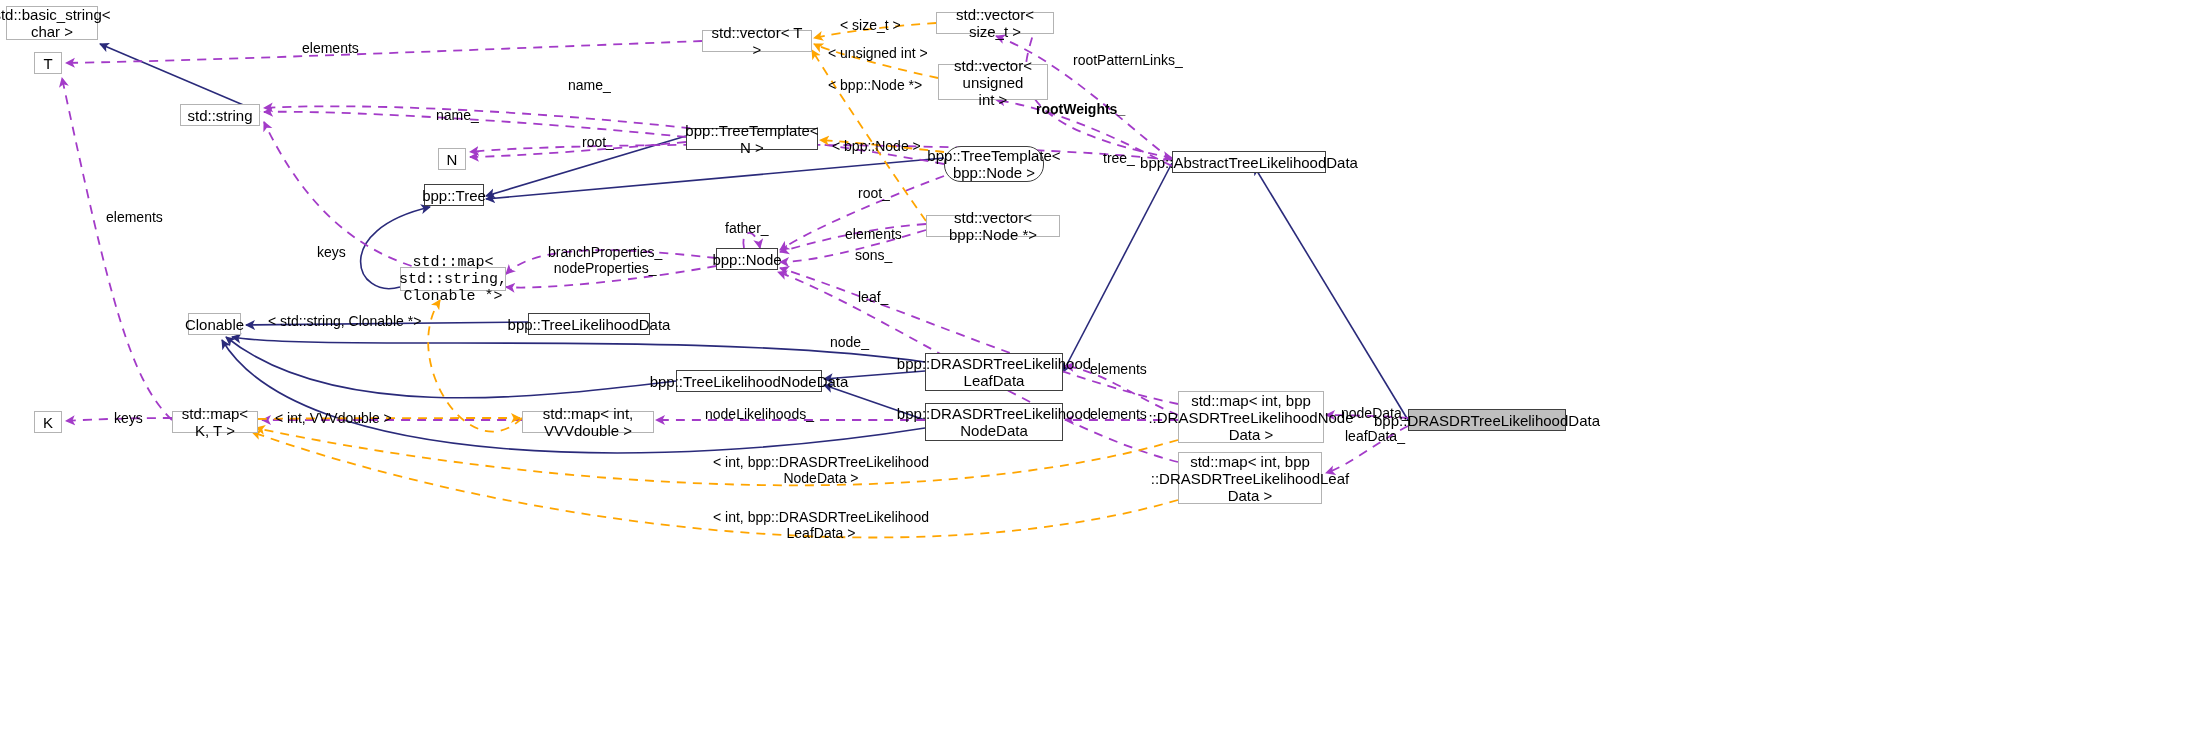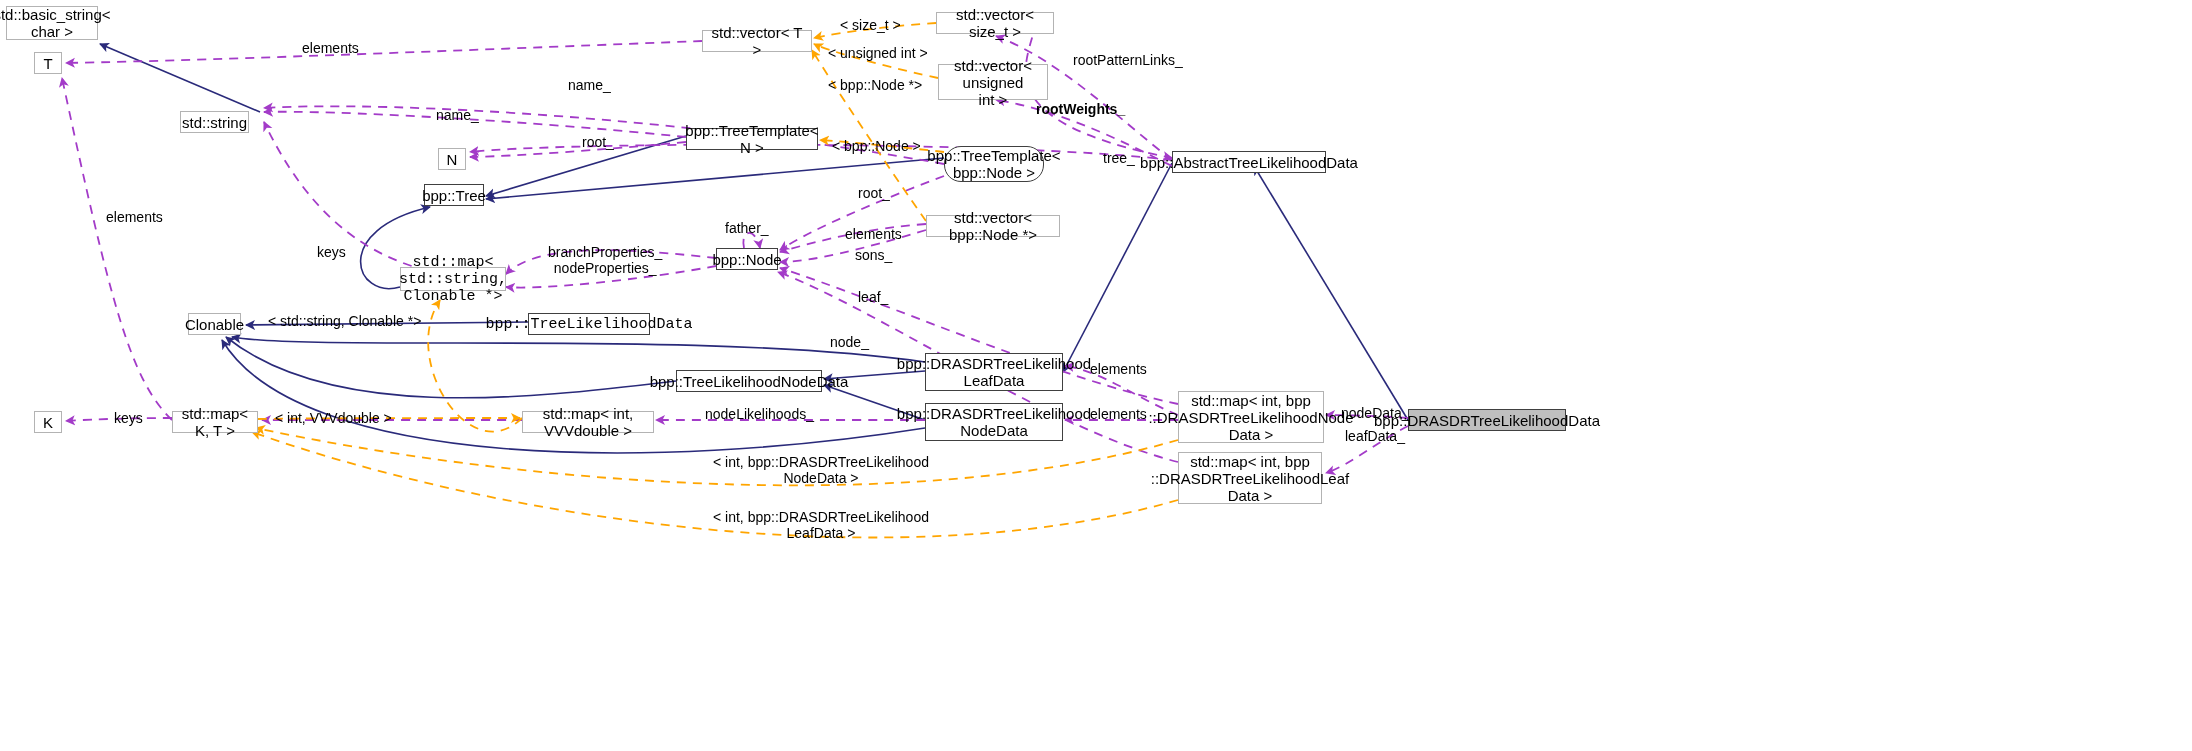--- a/index.html
+++ b/index.html
@@ -104,37 +104,37 @@
       <path d="M522,418 C470,470 400,360 440,300" marker-end="url(#ah-tmpl)"></path>
       <path d="M258,419 C320,418 460,418 520,418" marker-end="url(#ah-tmpl)" transform="scale(1,1)"></path>
       <path d="M1178,440 C900,520 500,480 256,428" marker-end="url(#ah-tmpl)"></path>
       <path d="M1178,500 C900,580 500,520 252,432" marker-end="url(#ah-tmpl)"></path>
     </g>
   </svg>
 
   <div class="node plain" style="left:6px;top:6px;width:92px;height:34px;">std::basic_string&lt;
 char &gt;</div>
   <div class="node plain" style="left:34px;top:52px;width:28px;height:22px;">T</div>
-  <div class="node plain" style="left:180px;top:104px;width:69px;height:22px;margin-top:7px;">std::string</div>
+  <div class="node plain" style="left:180px;top:104px;width:80px;height:22px;">std::string</div>
   <div class="node plain" style="left:702px;top:30px;width:110px;height:22px;">std::vector&lt; T &gt;</div>
   <div class="node plain" style="left:936px;top:12px;width:118px;height:22px;">std::vector&lt; size_t &gt;</div>
   <div class="node plain" style="left:938px;top:64px;width:110px;height:36px;">std::vector&lt; unsigned
 int &gt;</div>
   <div class="node plain" style="left:438px;top:148px;width:28px;height:22px;">N</div>
   <div class="node solid" style="left:686px;top:128px;width:132px;height:22px;">bpp::TreeTemplate&lt; N &gt;</div>
   <div class="node solid" style="left:424px;top:184px;width:60px;height:22px;">bpp::Tree</div>
   <div class="node solid" style="left:944px;top:146px;width:100px;height:36px;border-radius:17px;">bpp::TreeTemplate&lt;
 bpp::Node &gt;</div>
   <div class="node solid" style="left:1172px;top:151px;width:154px;height:22px;">bpp::AbstractTreeLikelihoodData</div>
   <div class="node solid" style="left:716px;top:248px;width:62px;height:22px;">bpp::Node</div>
   <div class="node plain" style="left:926px;top:215px;width:134px;height:22px;">std::vector&lt; bpp::Node *&gt;</div>
   <div class="node plain" style="left:400px;top:267px;width:106px;height:24px;font-family:Liberation Mono, monospace;">std::map&lt; std::string,
 Clonable *&gt;</div>
   <div class="node plain" style="left:188px;top:313px;width:53px;height:22px;">Clonable</div>
-  <div class="node solid" style="left:528px;top:313px;width:122px;height:22px;font-family:Liberation Mono, monospace;">bpp::TreeLikelihoodData</div>
+  <div class="node solid" style="left:528px;top:313px;width:122px;height:22px;">bpp::TreeLikelihoodData</div>
   <div class="node solid" style="left:676px;top:370px;width:146px;height:22px;text-align:right;">bpp::TreeLikelihoodNodeData</div>
   <div class="node solid" style="left:925px;top:353px;width:138px;height:38px;">bpp::DRASDRTreeLikelihood
 LeafData</div>
   <div class="node solid" style="left:925px;top:403px;width:138px;height:38px;">bpp::DRASDRTreeLikelihood
 NodeData</div>
   <div class="node plain" style="left:34px;top:411px;width:28px;height:22px;">K</div>
   <div class="node plain" style="left:172px;top:411px;width:86px;height:22px;">std::map&lt; K, T &gt;</div>
   <div class="node plain" style="left:522px;top:411px;width:132px;height:22px;">std::map&lt; int, VVVdouble &gt;</div>
   <div class="node plain" style="left:1178px;top:391px;width:146px;height:52px;">std::map&lt; int, bpp
 ::DRASDRTreeLikelihoodNode

